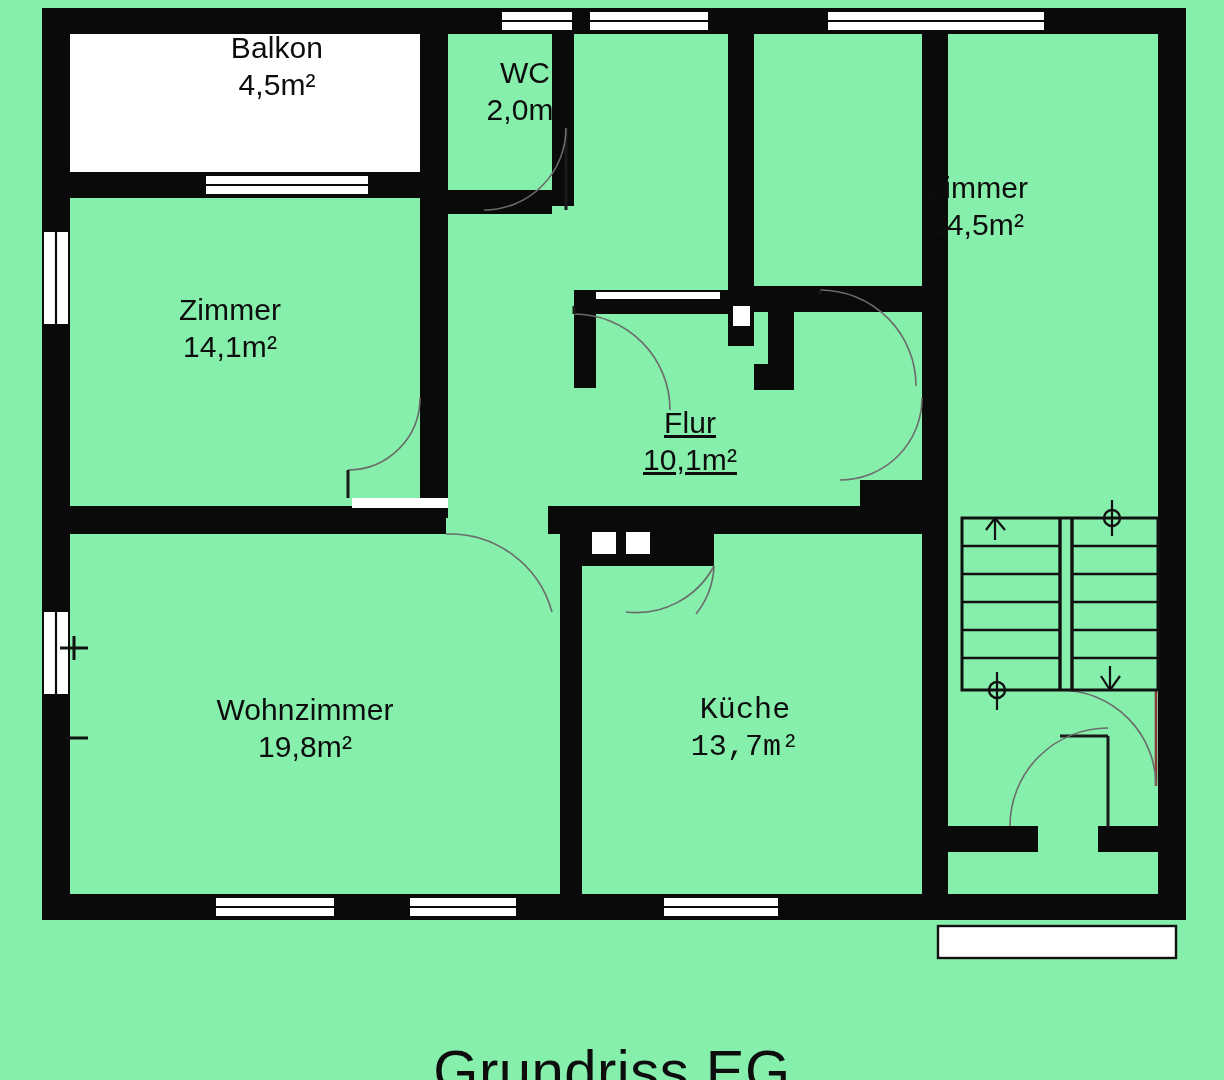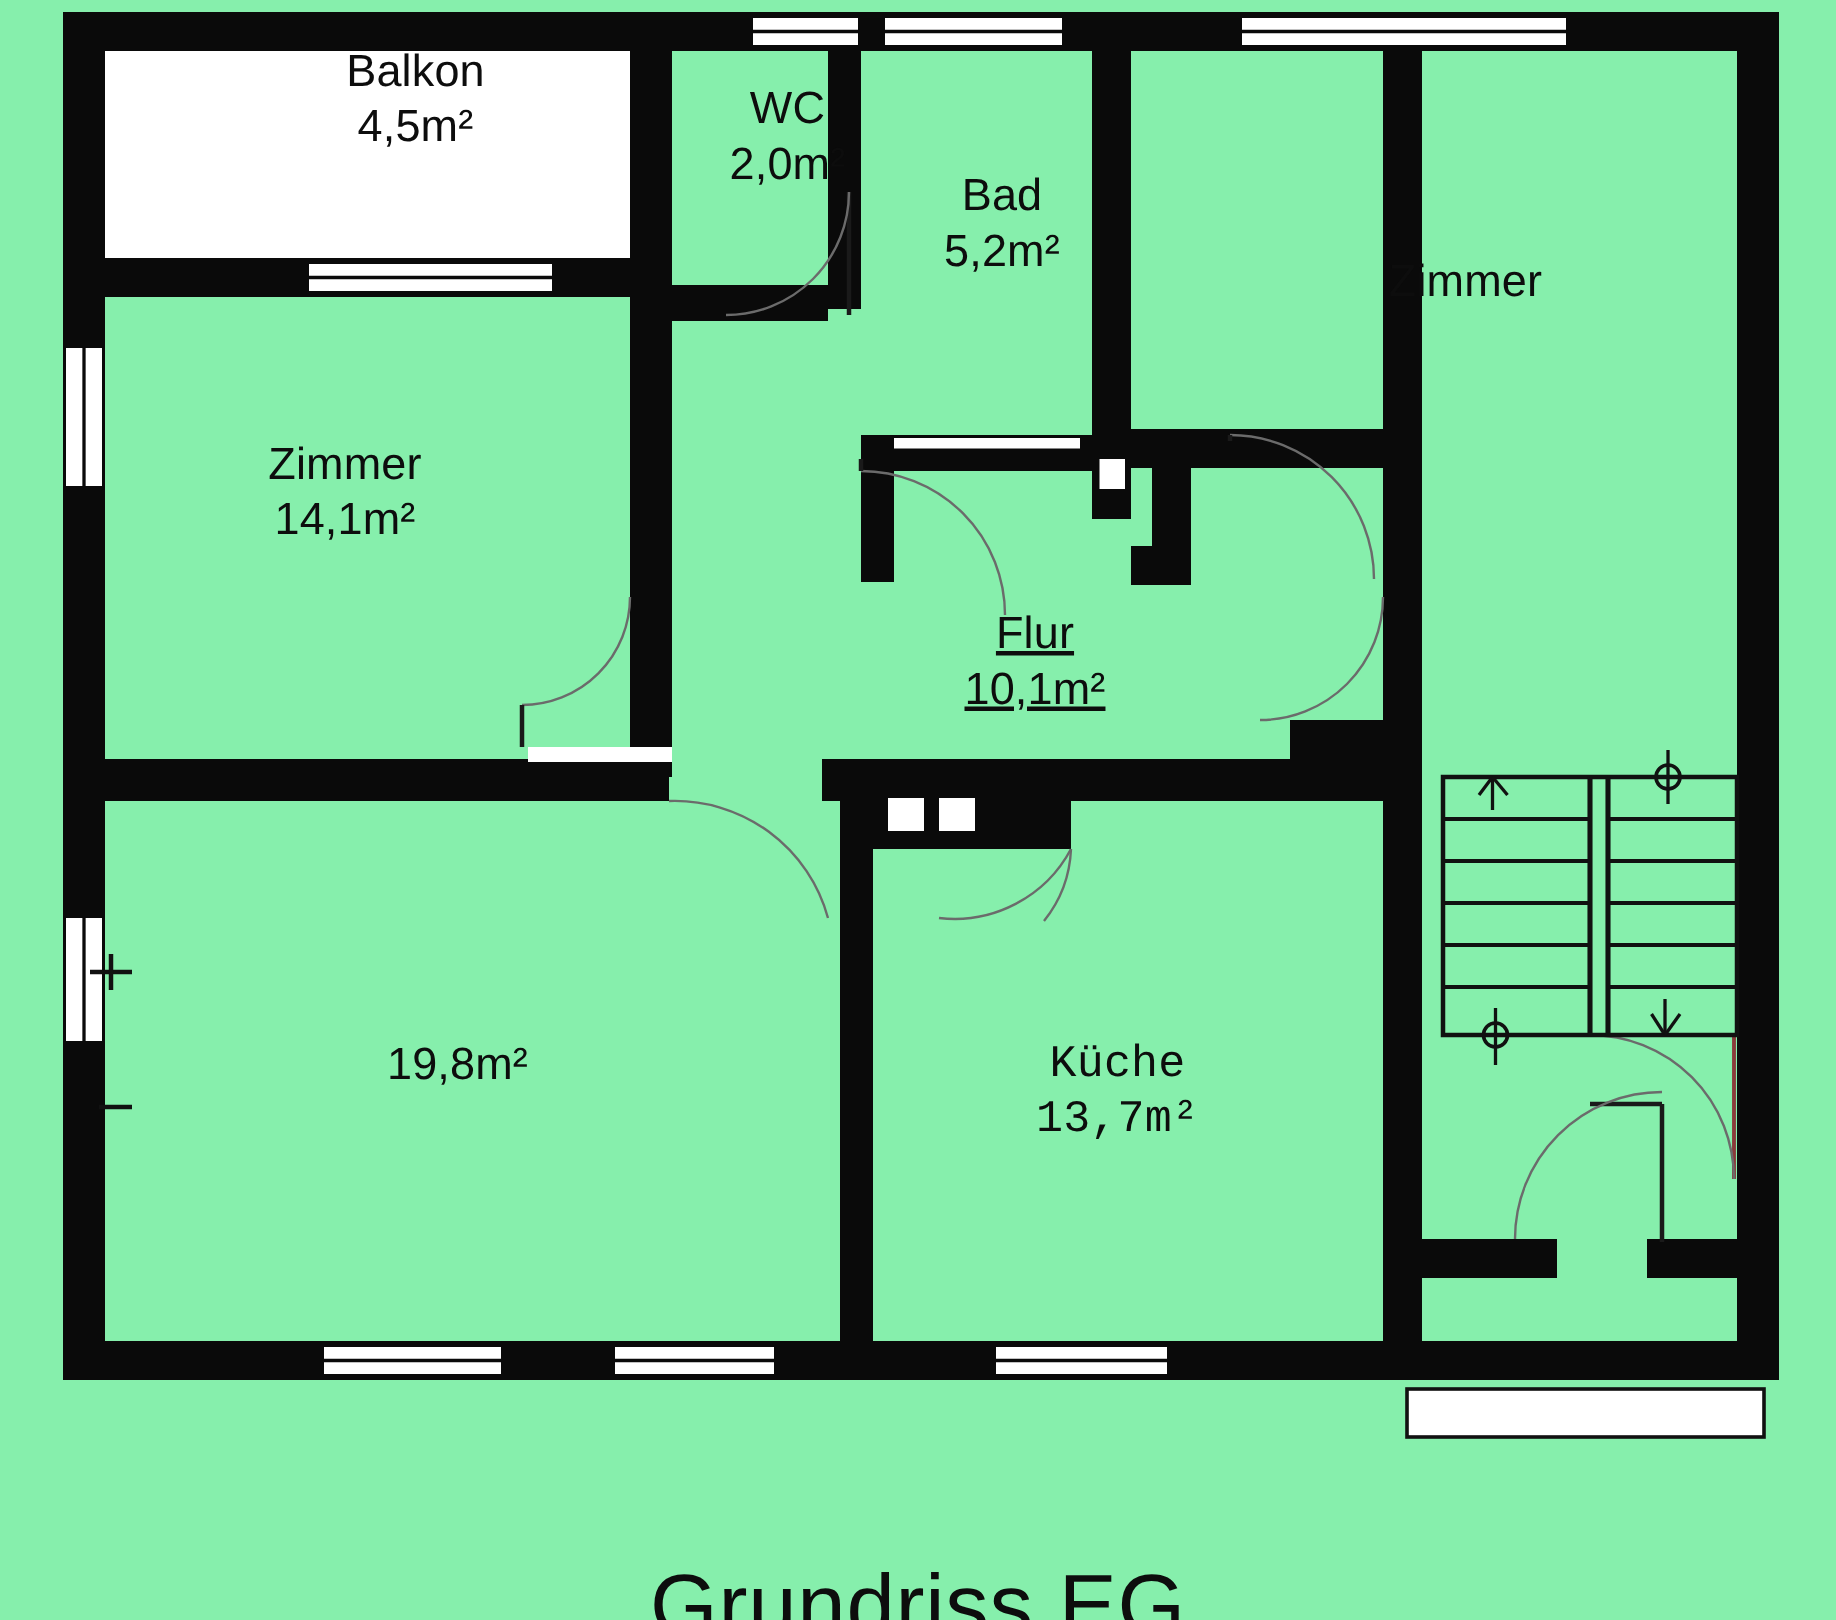--- a/index.html
+++ b/index.html
@@ -282,40 +282,38 @@
   <div class="room-label" style="left:222px; top:30px; width:110px;">
     <span class="rl-name">Balkon</span>
     <span class="rl-area">4,5m²</span>
   </div>
 
   <div class="room-label" style="left:455px; top:55px; width:140px;text-align:center;">
     <span class="rl-name">WC</span>
     <span class="rl-area">2,0m²</span>
   </div>
 
-  <div class="room-label" style="left:598px; top:113px; width:140px;">
-    <span class="rl-name">Bad</span>
-    <span class="rl-area">5,2m²</span>
-  </div>
 
   <div class="room-label" style="left:877px; top:170px; width:200px;">
     <span class="rl-name">Zimmer</span>
+    <span class="rl-area">14,5m²</span>
   </div>
 
   <div class="room-label" style="left:130px; top:292px; width:200px;">
     <span class="rl-name">Zimmer</span>
     <span class="rl-area">14,1m²</span>
   </div>
 
   <div class="room-label" style="left:600px; top:405px; width:180px;text-decoration:underline;">
     <span class="rl-name">Flur</span>
     <span class="rl-area">10,1m²</span>
   </div>
 
   <div class="room-label" style="left:160px; top:692px; width:290px;">
+    <span class="rl-name">Wohnzimmer</span>
     <span class="rl-area">19,8m²</span>
   </div>
 
   <div class="room-label" style="left:655px; top:692px; width:180px;font-family:Liberation Mono, monospace;">
     <span class="rl-name">Küche</span>
     <span class="rl-area">13,7m²</span>
   </div>
 
   <div class="plan-title" style="top:1000px;">Grundriss EG</div>
 

